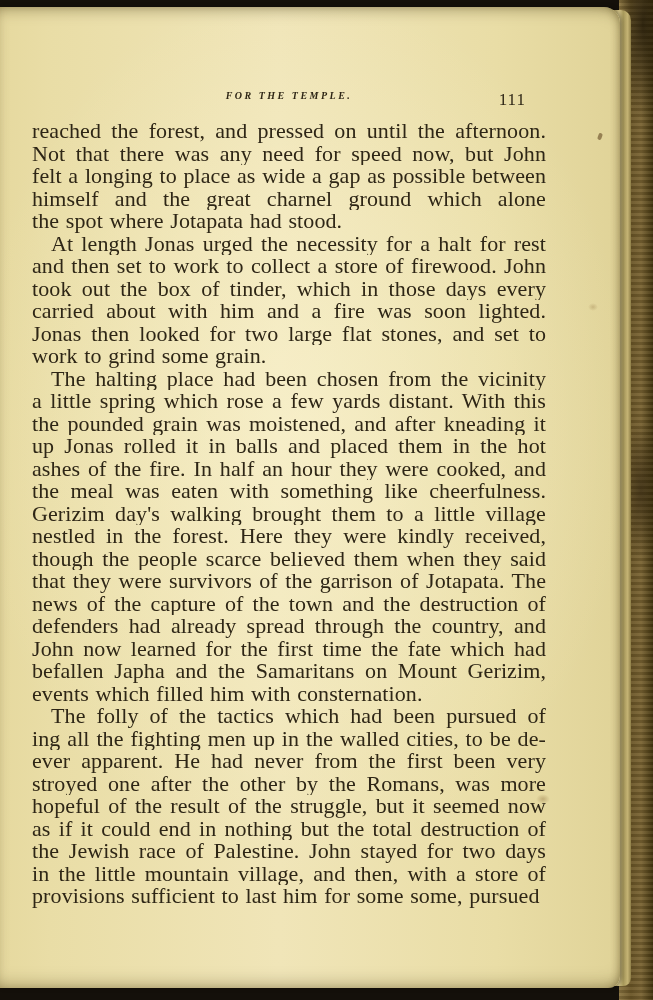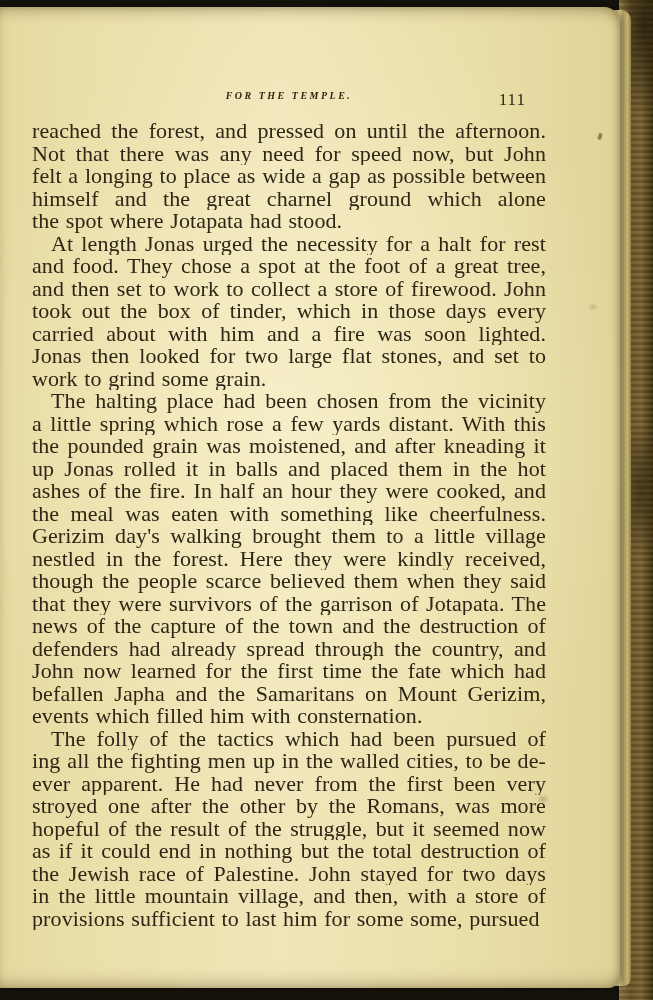--- a/index.html
+++ b/index.html
@@ -139,21 +139,20 @@
     <div class="page-body">
         <div class="para">
           <div class="line">reached the forest, and pressed on until the afternoon.</div>
           <div class="line">Not that there was any need for speed now, but John</div>
           <div class="line">felt a longing to place as wide a gap as possible between</div>
           <div class="line">himself and the great charnel ground which alone marked</div>
           <div class="line last">the spot where Jotapata had stood.</div>
         </div>
         <div class="para indent">
           <div class="line">At length Jonas urged the necessity for a halt for rest</div>
-          <div class="line">and food.  They chose a spot at the foot of a great tree,</div>
           <div class="line">and then set to work to collect a store of firewood.  John</div>
           <div class="line">took out the box of tinder, which in those days every one</div>
           <div class="line">carried about with him and a fire was soon lighted.</div>
           <div class="line">Jonas then looked for two large flat stones, and set to</div>
           <div class="line last">work to grind some grain.</div>
         </div>
         <div class="para indent">
           <div class="line">The halting place had been chosen from the vicinity of</div>
           <div class="line">a little spring which rose a few yards distant.  With this</div>
           <div class="line">the pounded grain was moistened, and after kneading it</div>

